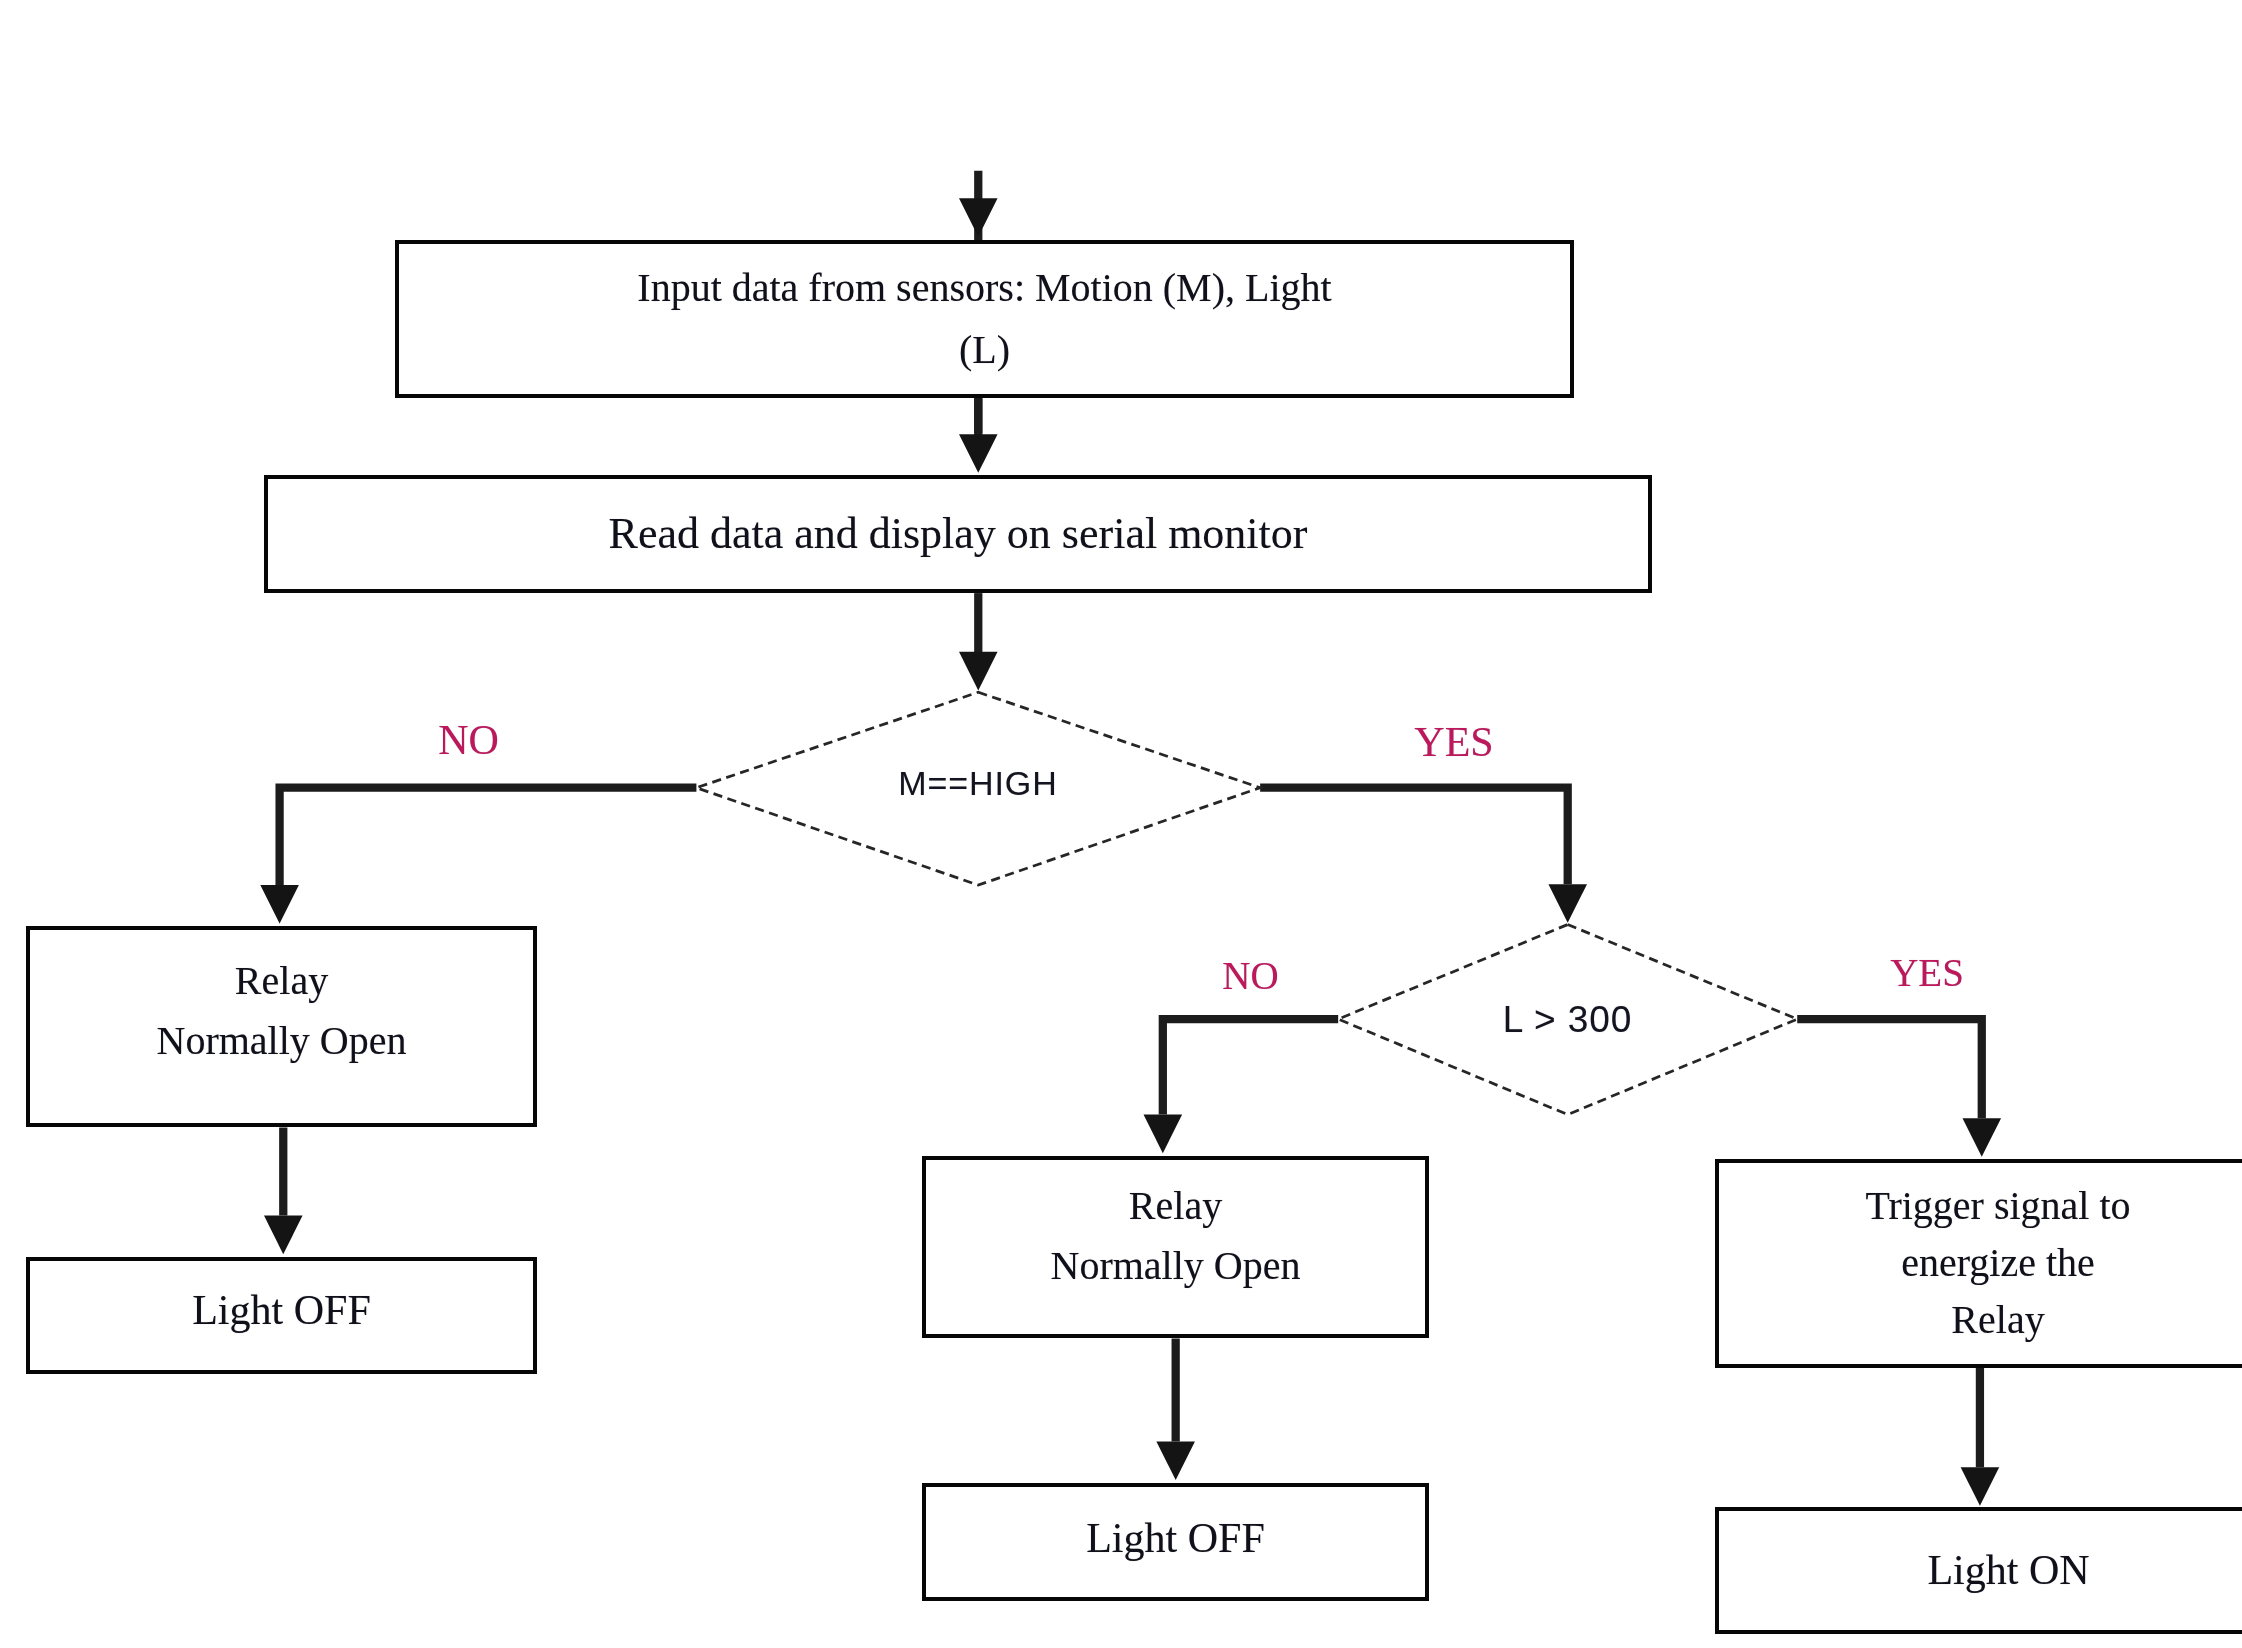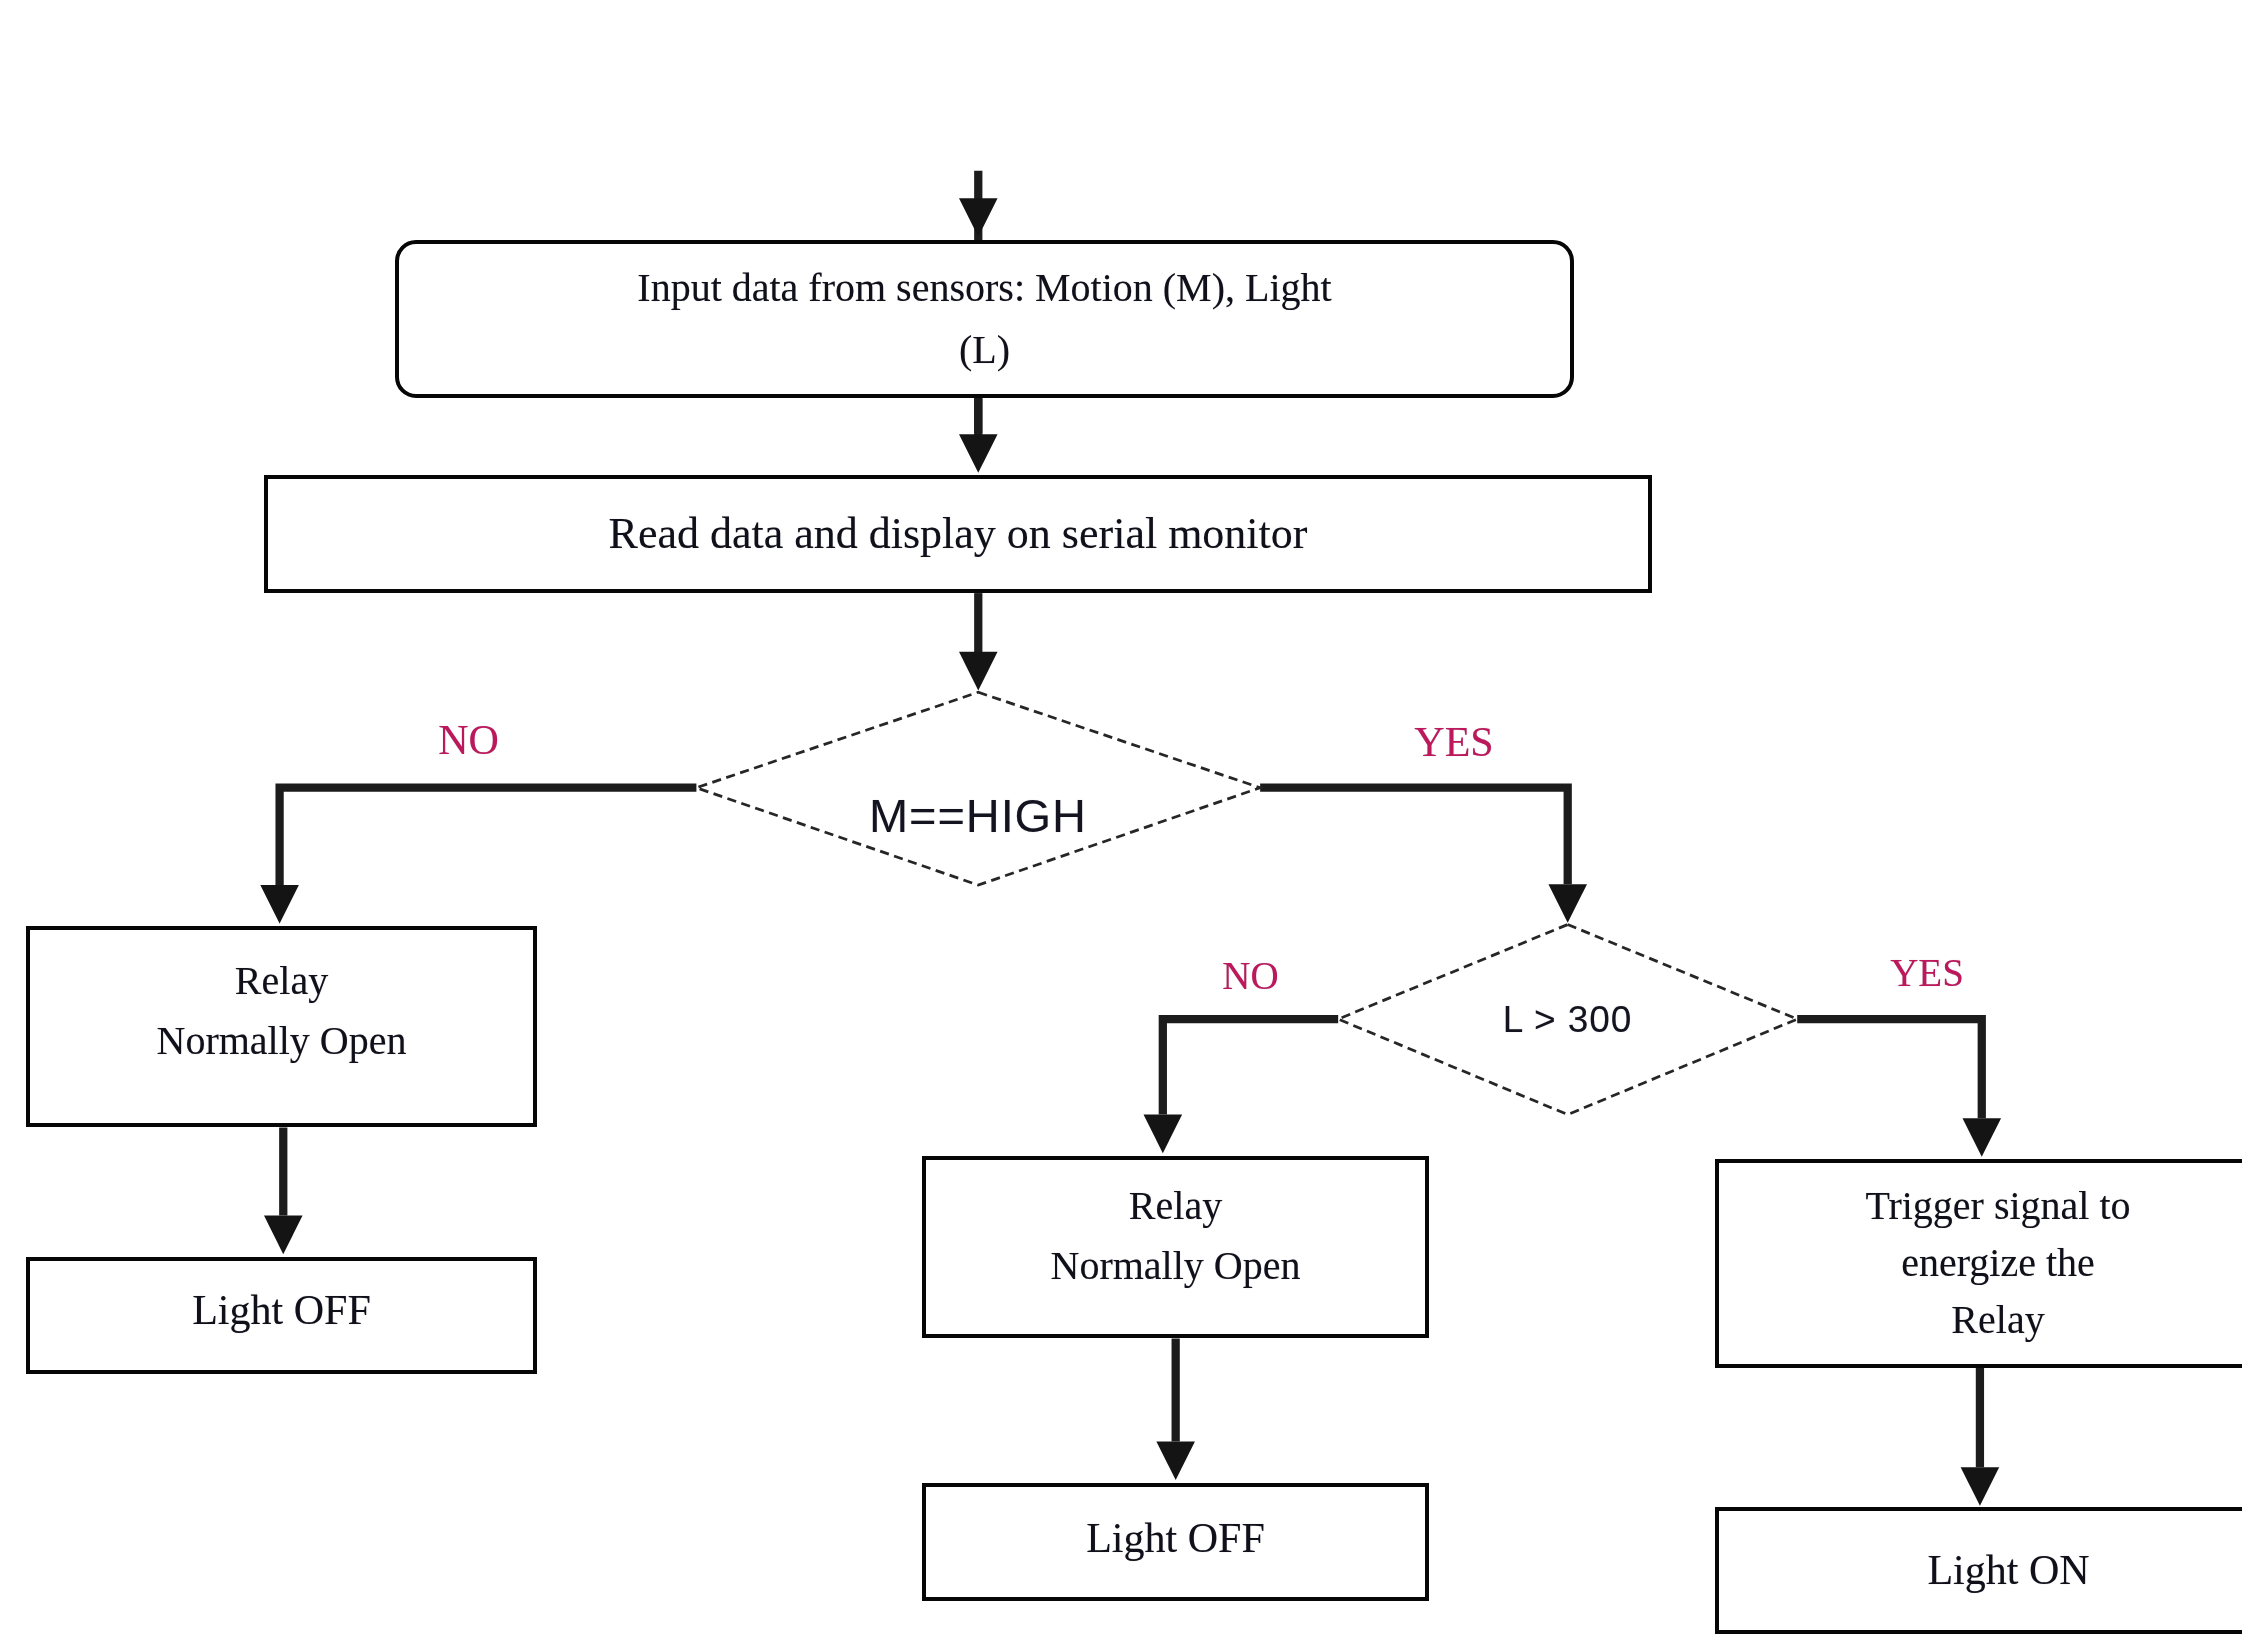--- a/index.html
+++ b/index.html
@@ -43,38 +43,38 @@
     padding: 6.4px;
   }
   .start-inner {
     box-sizing: border-box;
     width: 100%; height: 100%;
     border: 13.8px solid #060606;
     display: flex; align-items: center; justify-content: center;
     font-size: 44px; font-weight: 700; letter-spacing: 2.8px;
     text-shadow: 0 0 0.9px rgba(20,20,30,.4);
   }
-  .b-input   { left: 395px;  top: 240px;  width: 1179px; height: 158px; line-height: 1.55; border-radius: 21px; }
+  .b-input   { left: 395px;  top: 240px;  width: 1179px; height: 158px; line-height: 1.55; }
   .b-read    { left: 264px;  top: 475px;  width: 1388px; height: 118px; font-size: 44px; }
   .b-relayL  { left: 26px;   top: 926px; width: 511px;  height: 201px; padding-bottom: 31px; line-height: 1.5; }
   .b-loffL   { left: 26px;   top: 1257px; width: 511px;  height: 117px; padding-bottom: 11px; font-size: 42px; }
   .b-relayM  { left: 922px; top: 1156px; width: 507px;  height: 182px; padding-bottom: 22px; line-height: 1.5; }
   .b-loffM   { left: 922px; top: 1483px; width: 507px;  height: 118px; padding-bottom: 7.3px; font-size: 42px; }
   .b-trigger { left: 1715px; top: 1159px; width: 566px;  height: 209px; line-height: 1.42; }
   .b-lightOn { left: 1715px; top: 1507px; width: 587px;  height: 127px; font-size: 42px; }
   .dlabel {
     position: absolute;
     font-family: "Liberation Sans", "DejaVu Sans", sans-serif;
     font-weight: 500;
     color: #141420;
     text-align: center;
     white-space: nowrap;
     text-shadow: 0 0 0.9px rgba(20,20,30,.3);
   }
-  .d-mhigh { left: 822px;  top: 788px;  width: 312px; font-size: 47px; letter-spacing: 0.9px; }
+  .d-mhigh { left: 822px;  top: 764px;  width: 312px; font-size: 34px; letter-spacing: 0.9px; }
   .d-l300  { left: 1430px; top: 999px; width: 275px; font-size: 37px; letter-spacing: 0.9px; }
   .blabel {
     position: absolute;
     font-size: 42px;
     text-align: center;
     white-space: nowrap;
     color: #be185d;
     text-shadow: 0 0 0.9px rgba(20,20,30,.3);
   }
   .l-no1  { left: 404px;  top: 716px;  width: 129px; }

